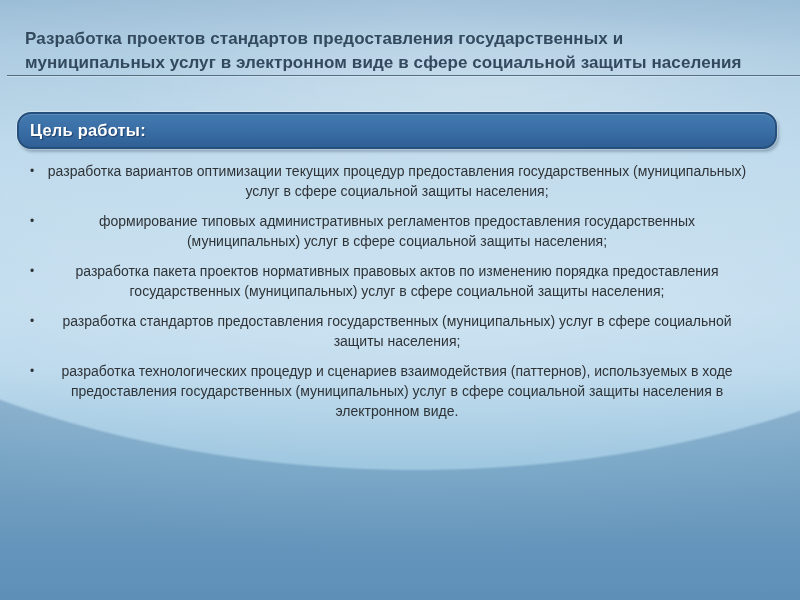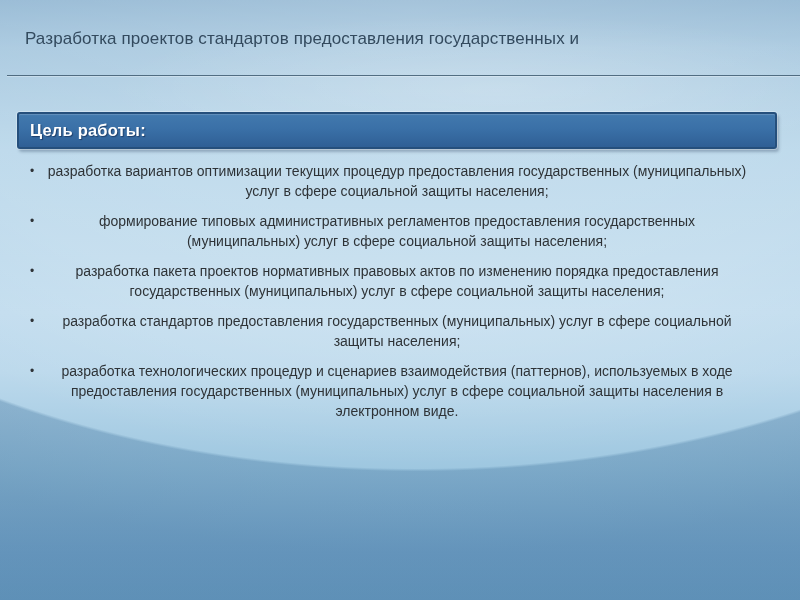--- a/index.html
+++ b/index.html
@@ -28,21 +28,21 @@
         #bcd9ec 62%, #9ec7e0 78%, #83b1d4 92%, #7aabce 100%);
   }
 
   .title-block {
     position: absolute;
     left: 25px;
     top: 27px;
     width: 748px;
     color: #334a5e;
     font-size: 17px;
-    font-weight: normal;
+    font-weight: bold;
     line-height: 24px;
     letter-spacing: 0.1px;
   }
 
   .title-divider {
     position: absolute;
     left: 7px;
     top: 75px;
     width: 793px;
     height: 1px;
@@ -50,21 +50,21 @@
     box-shadow: 0 1px 0 rgba(255,255,255,0.28);
   }
 
   .section-bar {
     position: absolute;
     left: 17px;
     top: 112px;
     width: 760px;
     height: 37px;
     border: 2px solid #254f7c;
-    border-radius: 3px;
+    border-radius: 14px;
     background: linear-gradient(180deg, #4279ae 0%, #3a70a7 45%, #2f5f95 100%);
     box-shadow:
       0 0 0 1px rgba(255,255,255,0.30),
       2px 3px 3px rgba(30,50,80,0.30),
       inset 0 1px 1px rgba(255,255,255,0.18);
     display: flex;
     align-items: center;
   }
 
   .section-bar .label {
@@ -106,20 +106,21 @@
     text-align: center;
   }
 </style>
 </head>
 <body>
 
 <div class="slide">
 
   <div class="title-block">
     <div>Разработка проектов стандартов предоставления государственных и</div>
+    <div>муниципальных услуг в электронном виде в сфере социальной защиты населения</div>
   </div>
 
   <div class="title-divider"></div>
 
   <div class="section-bar">
     <span class="label">Цель работы:</span>
   </div>
 
   <ul class="goals">
     <li>

